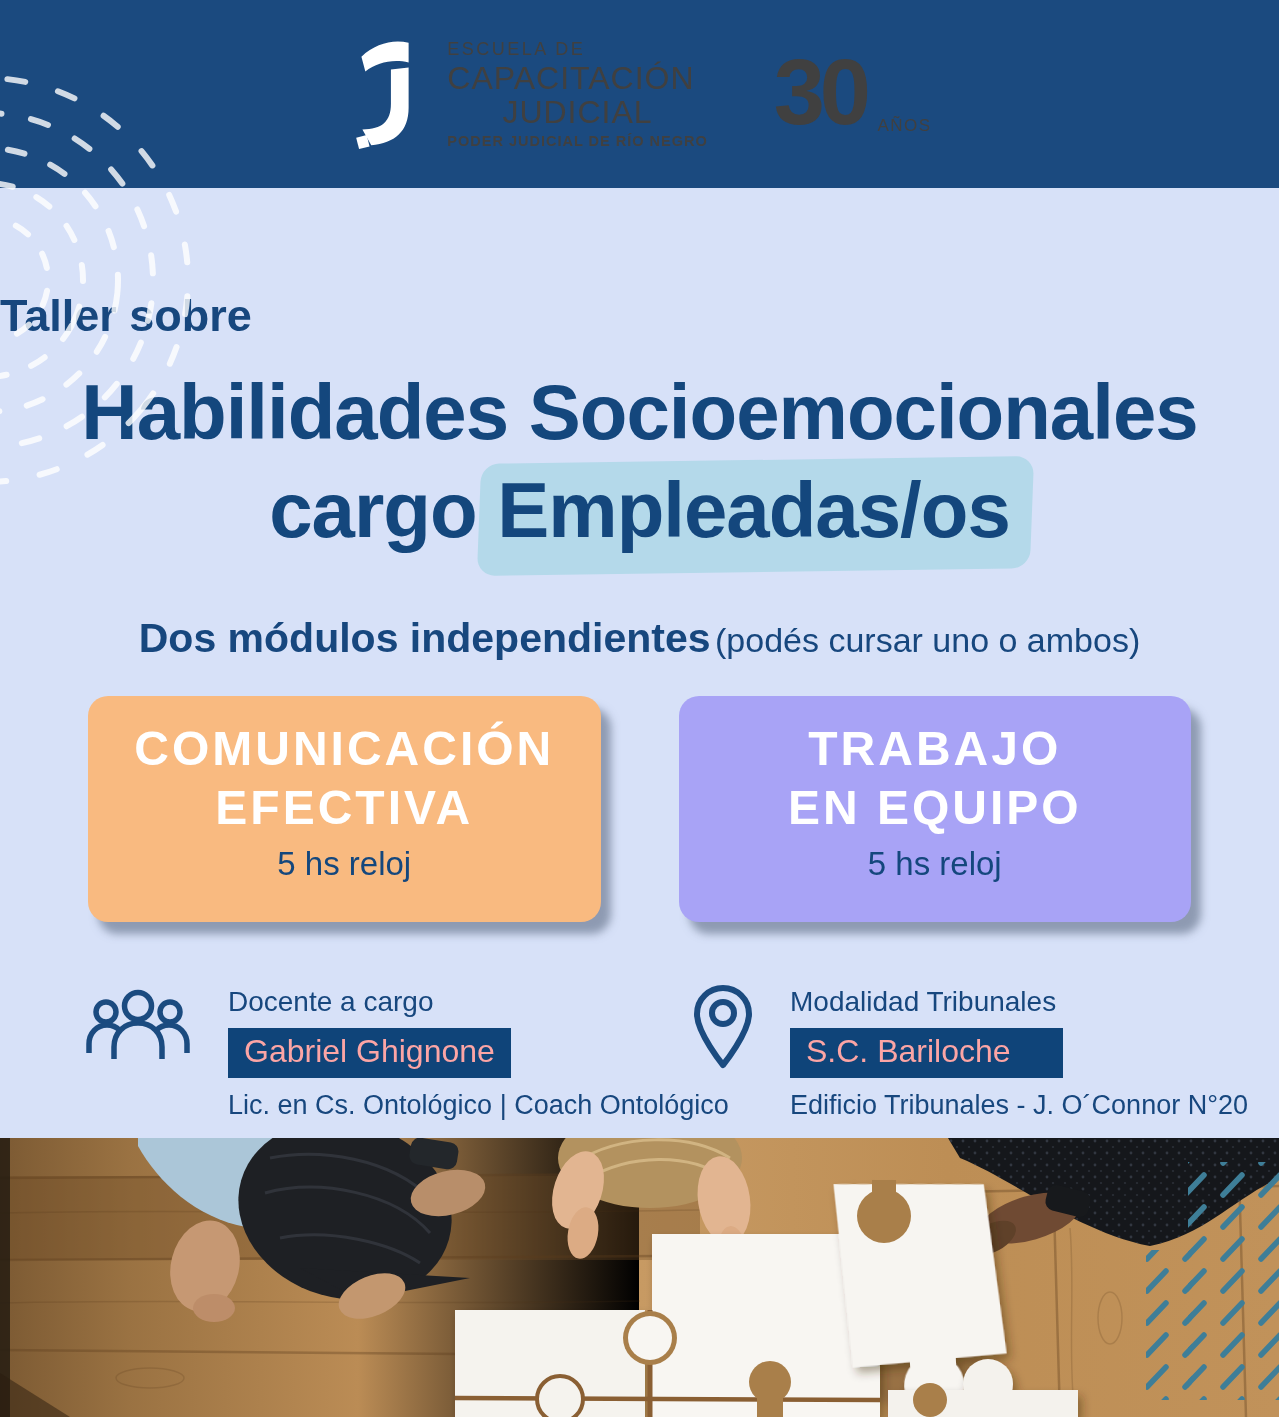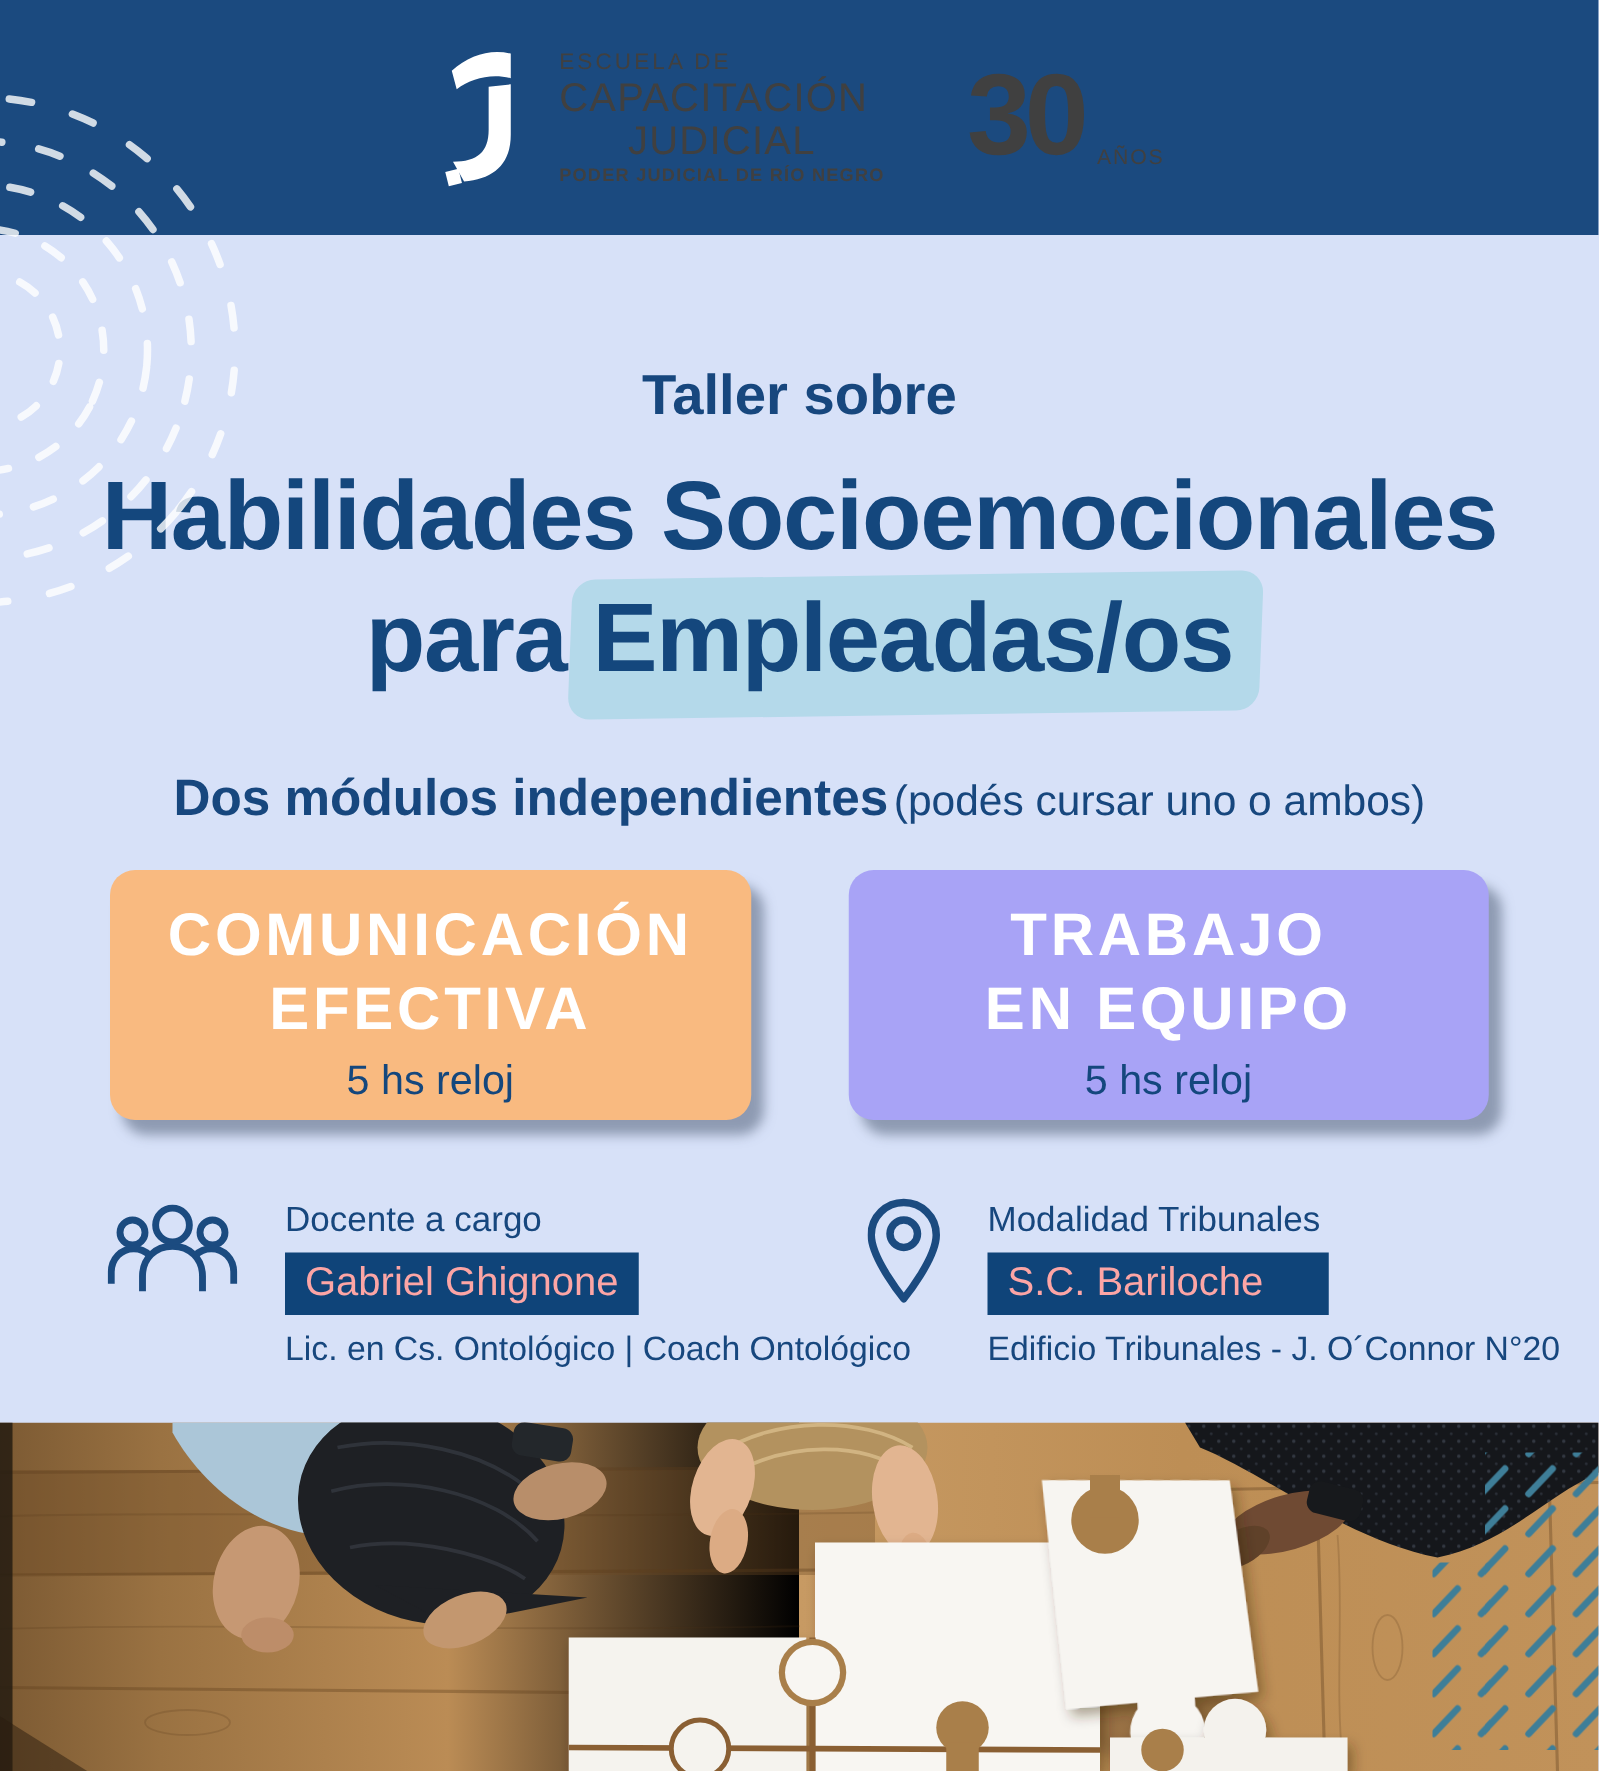--- a/index.html
+++ b/index.html
@@ -19,35 +19,35 @@
   .brand-l4 { font-size:14.5px; letter-spacing:1px; font-weight:700; }
   .anniv { position:relative; margin-left:36px; height:100px; width:150px; }
   .anniv-num { font-size:92px; font-weight:700; letter-spacing:-5px; line-height:96px; }
   .anniv-label { position:absolute; right:-8px; bottom:8px; font-size:17px; letter-spacing:1.5px; font-weight:400; }
 
   
   .swirl { position:absolute; left:-72px; top:62px; z-index:3; pointer-events:none; }
 
   
   main { position:absolute; left:0; top:188px; width:100%; }
-  .kicker { margin-top:102px; text-align:center; font-size:45px; font-weight:600; color:#17477E; }
+  .kicker { margin-top:102px; text-align:left; font-size:45px; font-weight:600; color:#17477E; }
   .headline { margin:22px 0 0; text-align:center; font-size:78px; font-weight:700; color:#14477D; line-height:1.25; letter-spacing:-1px; }
   .hl { position:relative; display:inline-block; z-index:0; }
   .hl::before {
     content:""; position:absolute; left:-18px; right:-22px; top:-2px; bottom:-12px;
     background:#B4D9EA; border-radius:18px; transform:rotate(-0.8deg) skewX(-3deg); z-index:-1;
   }
   .modline { margin-top:56px; text-align:center; color:#17477E; }
   .modline-bold { font-size:41px; font-weight:700; }
   .modline-note { font-size:34px; font-weight:400; }
 
   
   .cards { margin:34px 88px 0; display:flex; gap:78px; }
   .card {
-    flex:1; height:200px; border-radius:20px; text-align:center;
+    flex:1; height:226px; border-radius:20px; text-align:center;
     box-shadow:10px 12px 9px rgba(82,96,120,0.55);
     padding-top:24px; box-sizing:border-box;
   }
   .card-orange { background:#F9BA80; }
   .card-purple { background:#A8A3F6; }
   .card-title { color:#ffffff; font-weight:700; font-size:48px; letter-spacing:3px; line-height:1.22; }
   .card-duration { margin-top:8px; color:#14477D; font-size:33px; font-weight:500; }
 
   
   .details { position:relative; margin-top:62px; height:140px; color:#17477E; }
@@ -100,21 +100,21 @@
       <div class="anniv-num">30</div>
       <div class="anniv-label">AÑOS</div>
     </div>
   </div>
 
   <main>
     <div class="kicker">Taller sobre</div>
 
     <h1 class="headline">
       <span>Habilidades Socioemocionales</span><br>
-      <span>para</span>
+      <span>cargo</span>
       <span class="hl">Empleadas/os</span>
     </h1>
 
     <div class="modline">
       <span class="modline-bold">Dos módulos independientes</span>
       <span class="modline-note">(podés cursar uno o ambos)</span>
     </div>
 
     <div class="cards">
       <div class="card card-orange">

